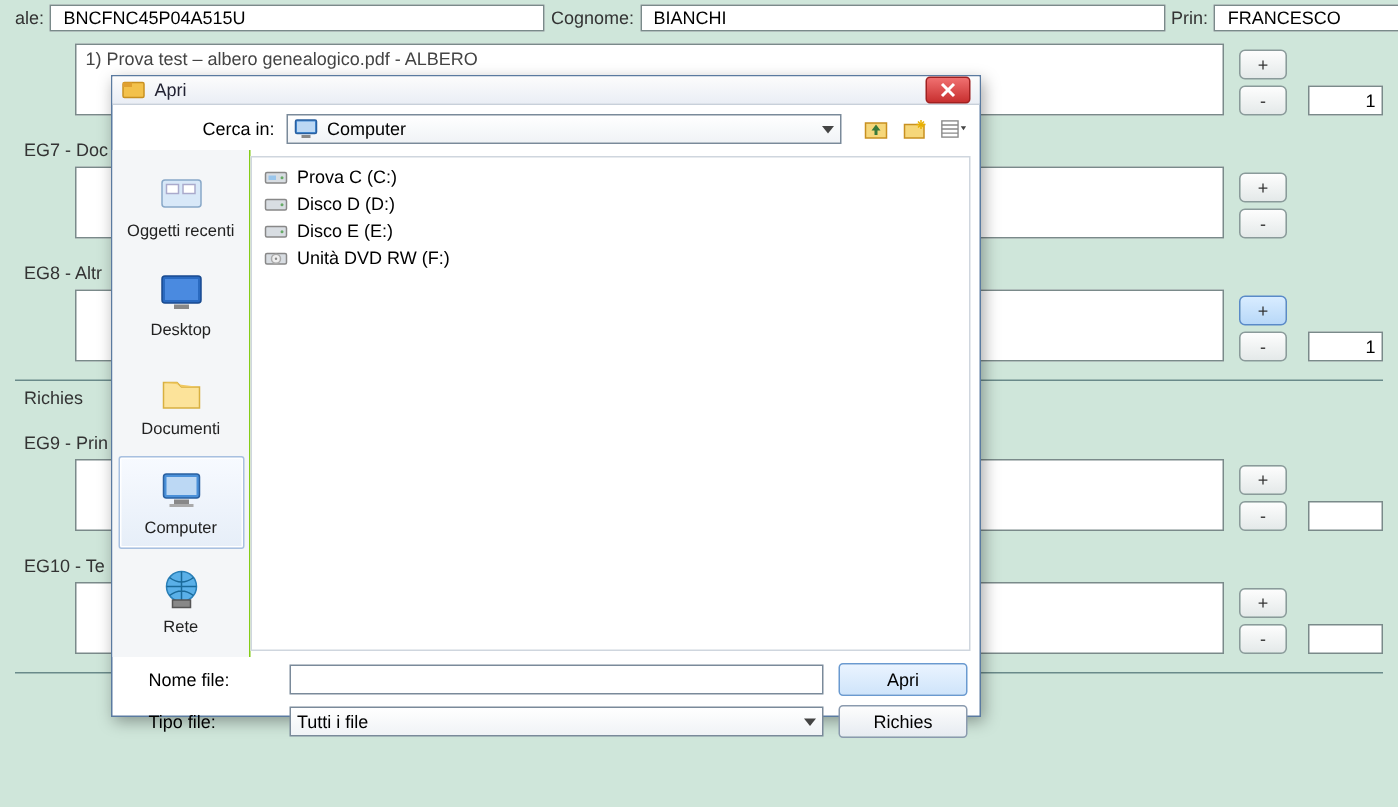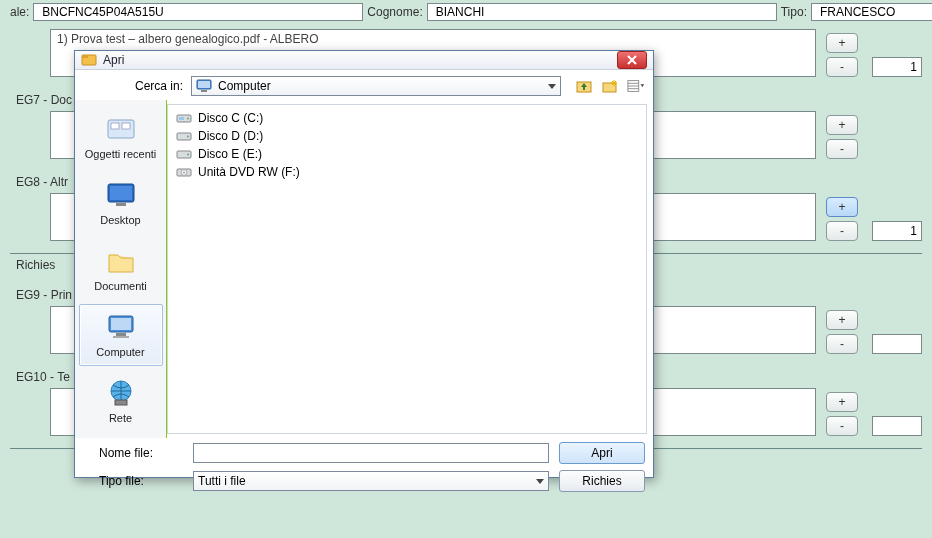--- a/index.html
+++ b/index.html
@@ -63,21 +63,21 @@
 </head>
 <body>
 
 <div class="bg-form">
 
   <div class="top-row">
     <label>ale:</label>
     <input style="width: 330px;" value="BNCFNC45P04A515U">
     <label>Cognome:</label>
     <input style="width: 350px;" value="BIANCHI">
-    <label>Tipo:</label>
+    <label>Prin:</label>
     <input style="flex: 1 1 0%;" value="FRANCESCO">
   </div>
 
   <div class="section-body" style="margin-top:6px">
     <div class="big-box">
       <div>1) Prova test – albero genealogico.pdf - ALBERO</div>
     </div>
     <div class="pm-col">
       <button class="pm-btn">+</button>
       <button class="pm-btn">-</button>
@@ -239,21 +239,21 @@
 
     <div class="filelist">
       <div class="file-item">
         <span>
             <svg class="drive-icon" viewBox="0 0 16 12">
               <rect x="1" y="3" width="14" height="7" rx="1" fill="#d8dde2" stroke="#888"></rect>
               <circle cx="12" cy="6.5" r="1" fill="#6a6"></circle>
               <rect x="3" y="5" width="5" height="3" fill="#9ac6ec"></rect>
             </svg>
           </span>
-        <span>Disco C (C:)</span>
+        <span>Prova C (C:)</span>
       </div>
       <div class="file-item">
         <span>
             <svg class="drive-icon" viewBox="0 0 16 12">
               <rect x="1" y="3" width="14" height="7" rx="1" fill="#d8dde2" stroke="#888"></rect>
               <circle cx="12" cy="6.5" r="1" fill="#6a6"></circle>
             </svg>
           </span>
         <span>Disco D (D:)</span>
       </div>

